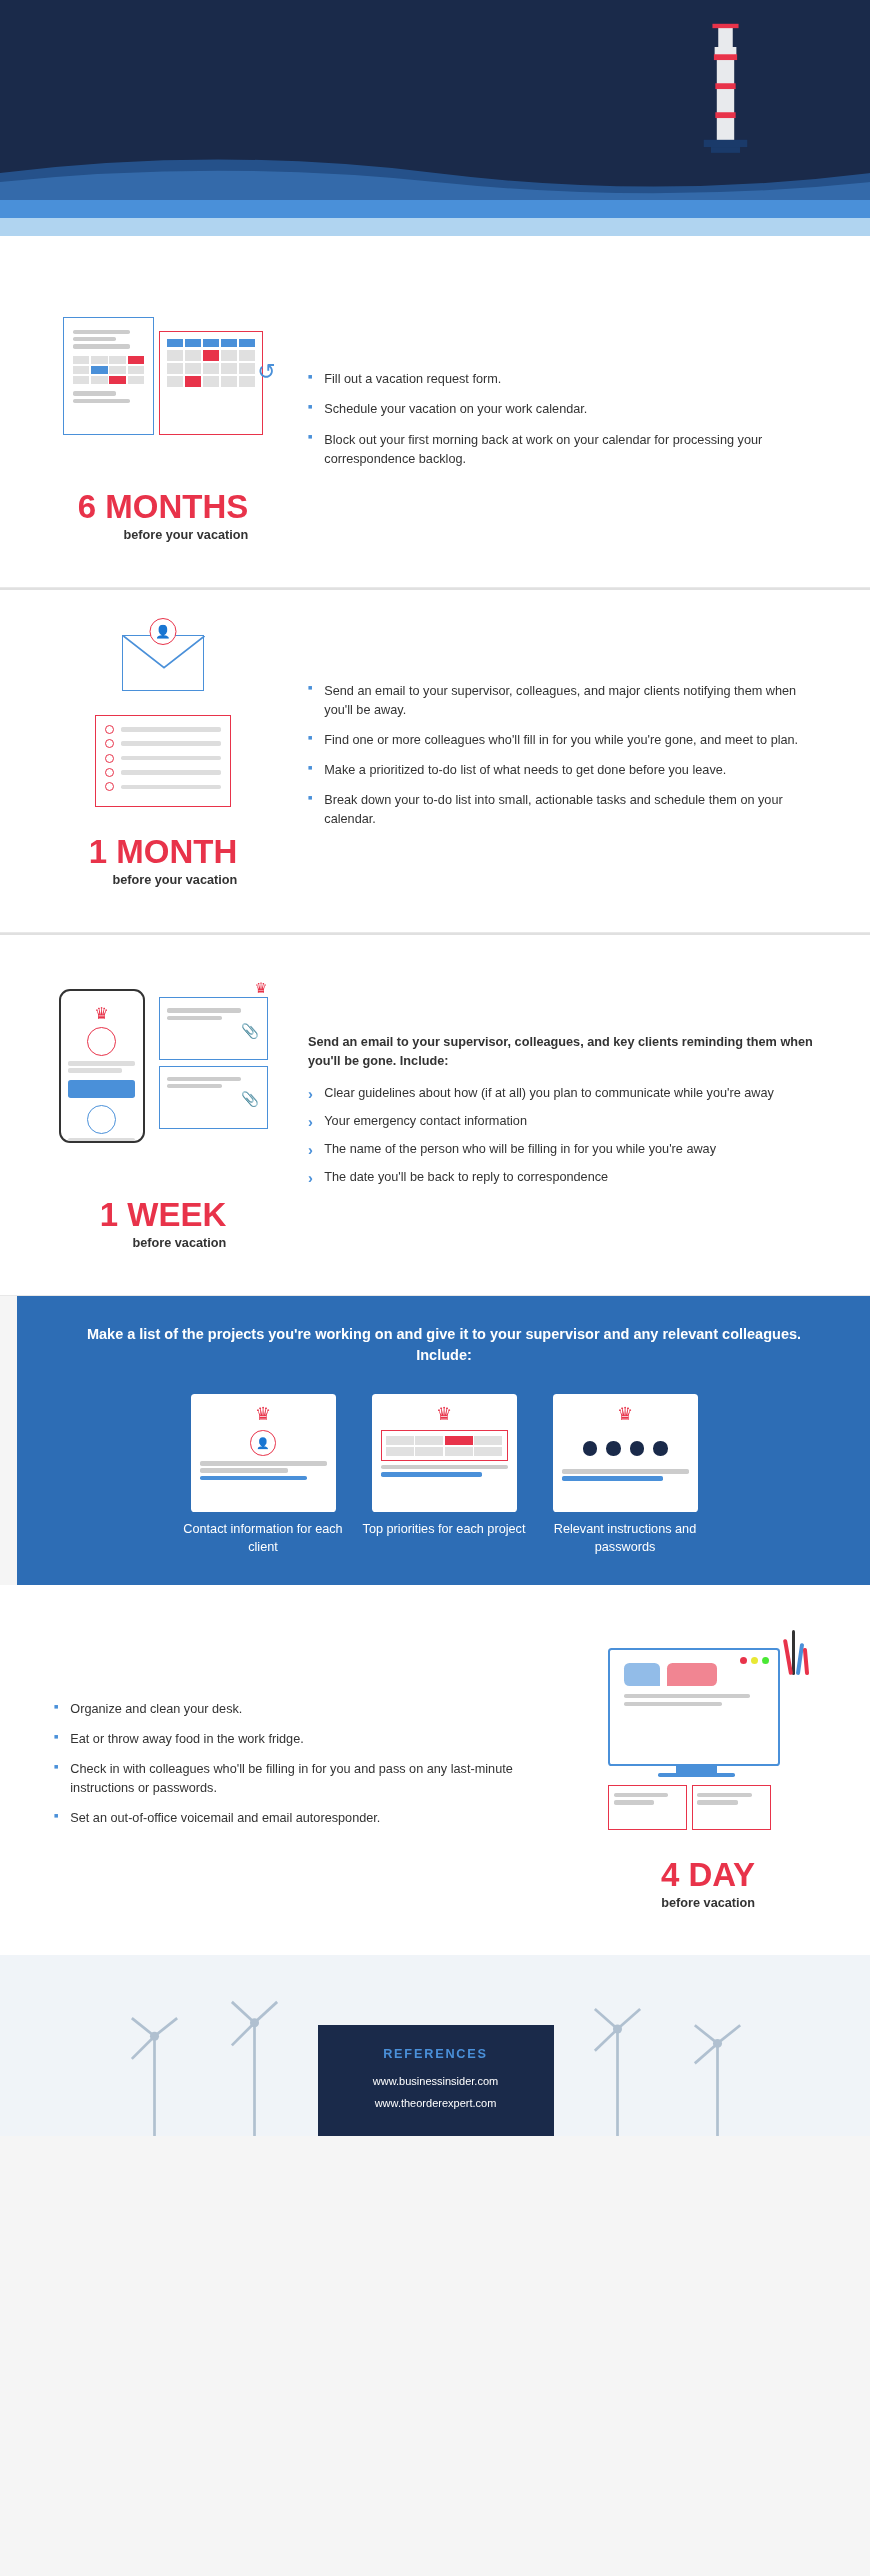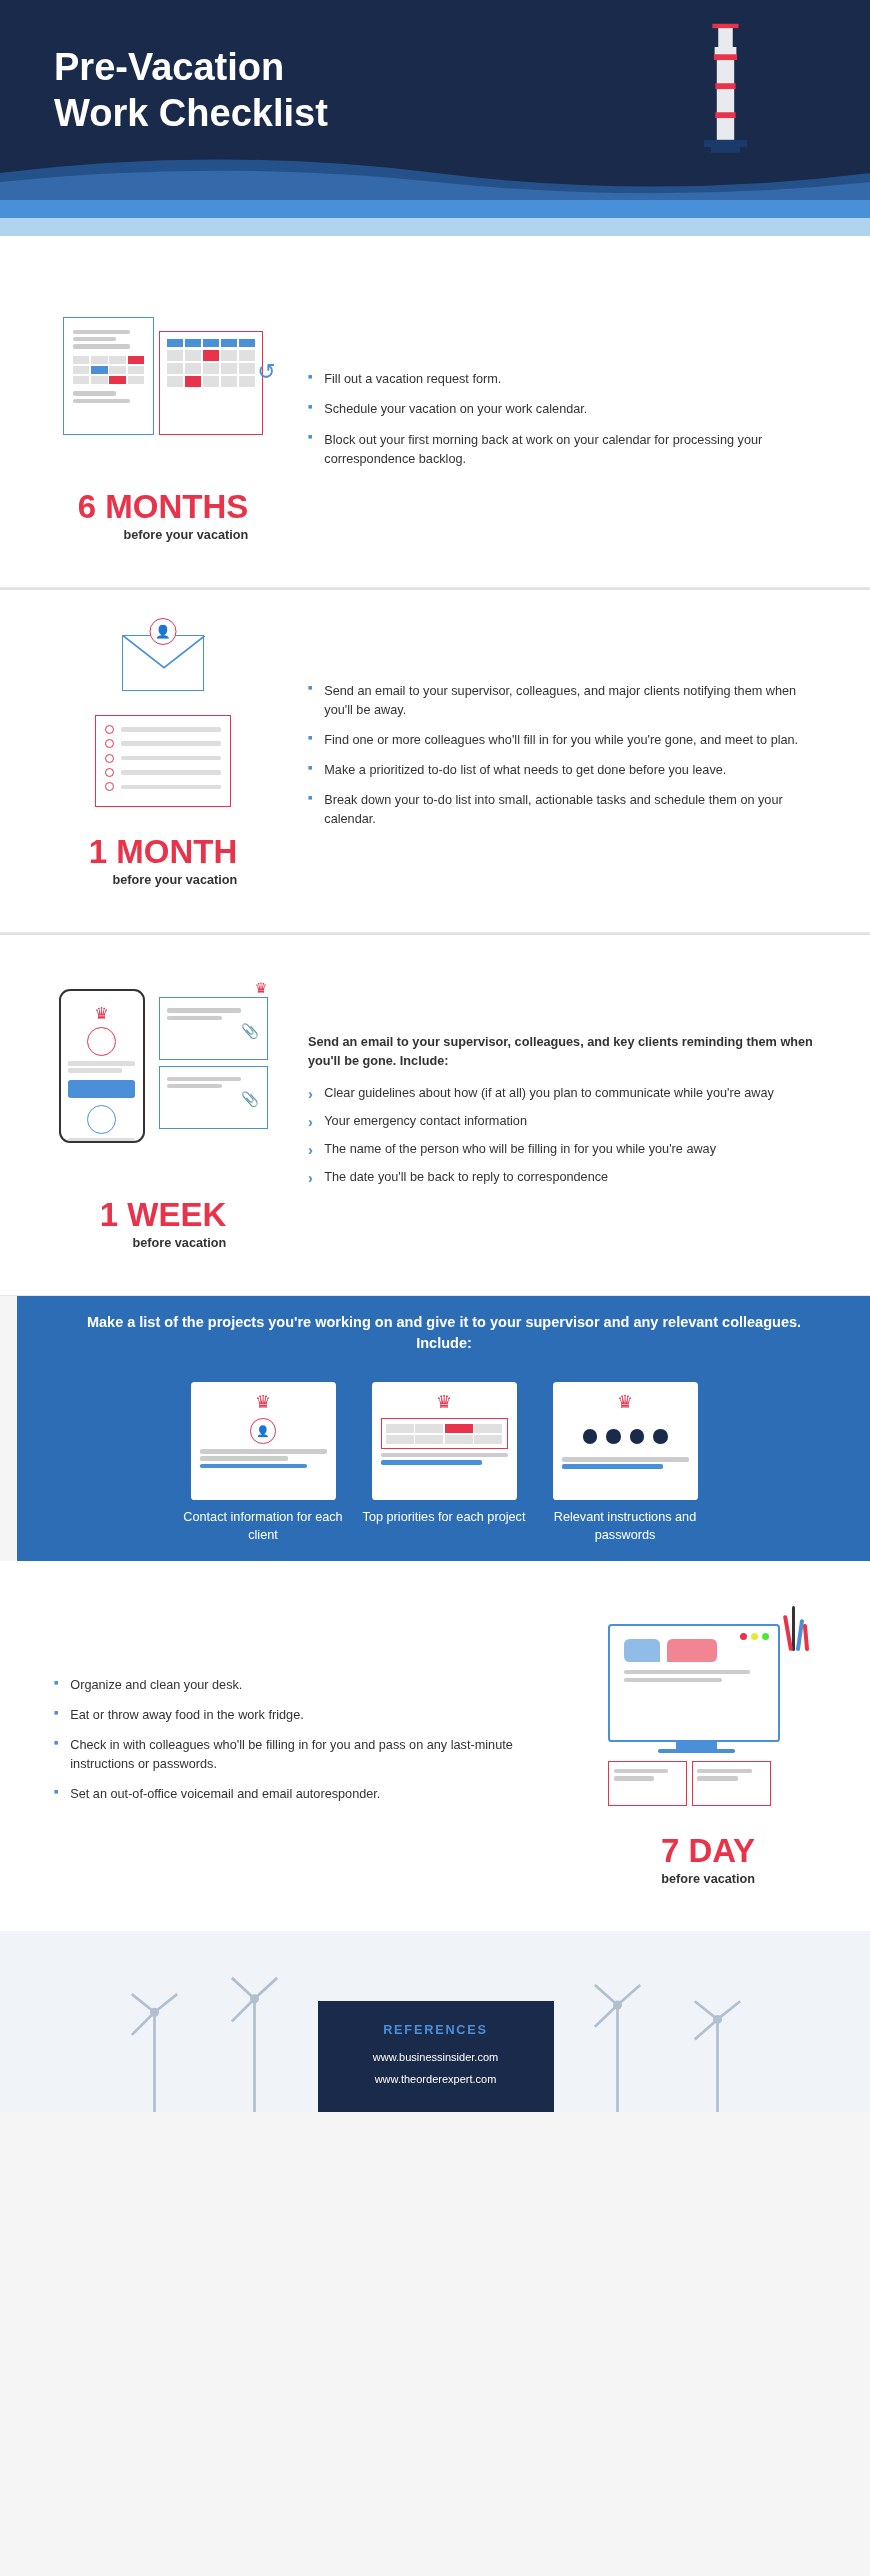--- a/index.html
+++ b/index.html
@@ -116,21 +116,21 @@
     .dot-line {
       flex: 1;
       height: 4.5px;
       background: #ddd;
       border-radius: 1.8px;
     }
 
     
     .blue-section {
       background: #2d6db5;
-      padding: 16px 54px;
+      padding: 28px 54px;
       color: white;
       margin-left: 17px;
     }
     .blue-section-title {
       text-align: center;
       font-size: 14.5px;
       font-weight: bold;
       color: white;
       margin-bottom: 27px;
       line-height: 1.5;
@@ -214,24 +214,20 @@
       width: 14.5px;
       height: 14.5px;
       background: #1a2a4a;
       border-radius: 50%;
     }
   </style>
 </head>
 <body>
 
 <div class="header">
-  <div class="header-title">
-    <span>Pre-Vacation</span><br>
-    <span>Work Checklist</span>
-  </div>
 
   <svg class="lighthouse" viewBox="0 0 80 200">
     <rect x="28" y="50" width="24" height="120" fill="white" opacity="0.9"></rect>
     <rect x="25" y="40" width="30" height="15" fill="white" opacity="0.9"></rect>
     <polygon points="30,10 50,10 50,40 30,40" fill="white" opacity="0.9"></polygon>
     <rect x="22" y="8" width="36" height="6" fill="#e8334a"></rect>
     <rect x="24" y="50" width="32" height="8" fill="#e8334a"></rect>
     <rect x="26" y="90" width="28" height="8" fill="#e8334a"></rect>
     <rect x="26" y="130" width="28" height="8" fill="#e8334a"></rect>
     <rect x="10" y="168" width="60" height="10" fill="#1a3a6a"></rect>
@@ -518,21 +514,21 @@
           <div class="mini-line s80"></div>
           <div class="mini-line s60"></div>
         </div>
         <div style="flex:1;height:45px;border:1.8px solid #e8334a;background:white;padding:4.5px;">
           <div class="mini-line s80"></div>
           <div class="mini-line s60"></div>
         </div>
       </div>
     </div>
     <div class="section-label">
-      <span class="big-num">7 DAY</span>
+      <span class="big-num">4 DAY</span>
       <span class="sub">before vacation</span>
     </div>
   </div>
 </div>
 
 <div style="background:#f0f4f8; padding:36px 16px 0; min-height:181px;">
   <div style="display:flex; align-items:flex-end; justify-content:center; gap:27px; padding:0 36px;">
 
     <svg width="73" height="127" viewBox="0 0 80 140">
       <line x1="40" y1="30" x2="40" y2="140" stroke="#b0c0d0" stroke-width="3"></line>

